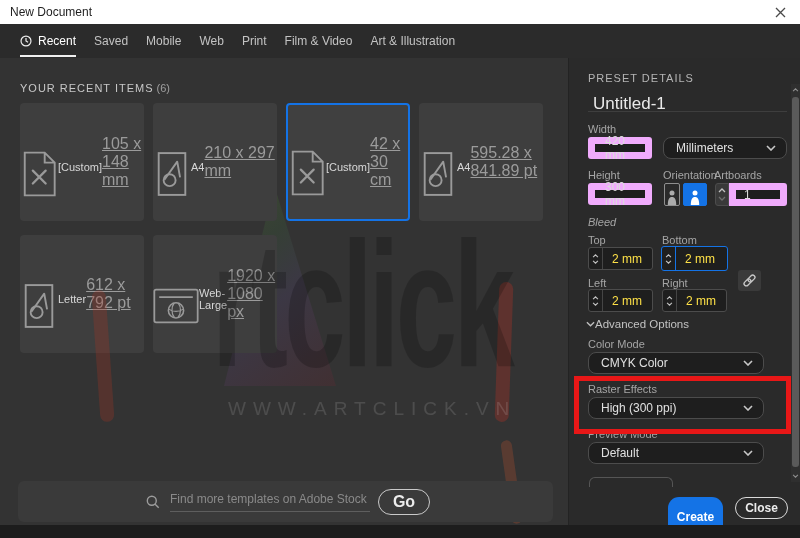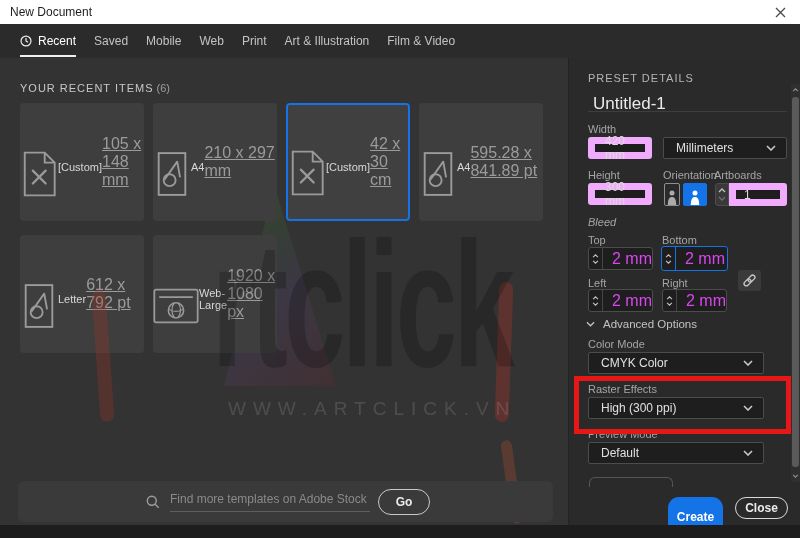--- a/index.html
+++ b/index.html
@@ -41,48 +41,48 @@
   .wm-streak { position:absolute; z-index:5; border-radius:8px; }
   .wm-streak-a { left:96px; top:232px; width:14px; height:132px; background:#a23426; opacity:0.30; transform:rotate(-4deg); }
   .wm-streak-b { left:497px; top:224px; width:14px; height:140px; background:#b03226; opacity:0.35; transform:rotate(2deg); }
   .wm-streak-c { left:506px; top:382px; width:11px; height:84px; background:#c05330; opacity:0.28; transform:rotate(-8deg); }
 
   
   .search-bar { position:absolute; left:18px; top:423px; width:535px; height:41px; background:#3a3a3a; border-radius:6px; display:flex; align-items:center; z-index:7; }
   .search-icon-wrap { margin-left:128px; display:flex; }
   .search-input { margin-left:10px; width:200px; background:transparent; border:none; outline:none; border-bottom:1px solid #5e5e5e; padding-bottom:5px; font-family:"Liberation Sans",sans-serif; font-size:12px; color:#cfcfcf; }
   .search-input::placeholder { color:#8a8a8a; }
-  .go-btn { margin-left:8px; width:52px; height:26px; border-radius:13px; border:1.5px solid #c9c9c9; background:transparent; color:#ececec; font-size:12px; font-weight:bold; display:flex; align-items:center; justify-content:center; cursor:pointer; }
+  .go-btn { margin-left:8px; width:52px; height:26px; border-radius:13px; border:1.5px solid #c9c9c9; background:transparent; color:#ececec; font-size:16px; font-weight:bold; display:flex; align-items:center; justify-content:center; cursor:pointer; }
 
   
   .panel { position:absolute; top:58px; right:0; width:232px; bottom:13px; background:#2a2a2a; border-left:1px solid #232323; z-index:8; }
   .p-abs { position:absolute; }
   .p-label { font-size:11px; color:#a5a5a5; }
   .p-heading { left:19px; top:14px; font-size:11px; letter-spacing:1px; color:#b5b5b5; }
   .p-name { left:24px; top:36px; font-size:17px; color:#e9e9e9; }
   .p-divider { left:19px; top:53px; width:199px; height:1px; background:#3e3e3e; }
 
   .field { background:#1e1e1e; border:7px solid #f0abfc; border-radius:3px; color:#dcdcdc; font-size:12px; display:flex; align-items:center; }
   .field .val { padding-left:10px; }
-  .dd { background:#1e1e1e; border:1px solid #4c4c4c; border-radius:2px; color:#e0e0e0; font-size:12px; display:flex; align-items:center; justify-content:space-between; padding:0 10px 0 12px; cursor:pointer; }
-
-  .stepfield { background:#1e1e1e; border:1px solid #4c4c4c; border-radius:3px; color:#d946ef; font-size:16px; display:flex; align-items:stretch; }
+  .dd { background:#1e1e1e; border:1px solid #4c4c4c; border-radius:8px; color:#e0e0e0; font-size:12px; display:flex; align-items:center; justify-content:space-between; padding:0 10px 0 12px; cursor:pointer; }
+
+  .stepfield { background:#1e1e1e; border:1px solid #4c4c4c; border-radius:3px; color:#fde047; font-size:12px; display:flex; align-items:stretch; }
   .stepfield--focus { border:1.5px solid #1473e6; }
   .step-col { width:14px; display:flex; flex-direction:column; align-items:center; justify-content:center; gap:2px; border-right:1px solid #454545; cursor:pointer; }
   .stepfield--focus .step-col { border-right:1px solid #1473e6; }
   .stepfield .val { display:flex; align-items:center; padding-left:9px; }
 
   .orient-box { border:1px solid #8f8f8f; border-radius:2px; background:transparent; display:flex; align-items:flex-end; justify-content:center; cursor:pointer; }
   .orient-box--active { border:1px solid #1473e6; background:#1473e6; }
 
   .stepper { background:#393939; border:1px solid #4c4c4c; border-radius:3px 0 0 3px; display:flex; flex-direction:column; align-items:center; justify-content:center; gap:3px; cursor:pointer; }
 
   .link-btn { background:#3a3a3a; border-radius:3px; display:flex; align-items:center; justify-content:center; cursor:pointer; }
 
-  .adv-row { left:17px; top:260px; display:flex; align-items:center; gap:8px; font-size:11.5px; color:#c2c2c2; cursor:pointer; }
+  .adv-row { left:17px; top:260px; display:flex; align-items:center; gap:0; font-size:11.5px; color:#c2c2c2; cursor:pointer; }
 
   .partial-btn { left:20px; top:419px; width:84px; height:10px; border:1px solid #555; border-bottom:none; border-radius:6px 6px 0 0; }
 
   .btn-create { left:99px; top:439px; width:55px; height:39px; background:#1473e6; border:none; border-radius:11px; color:#fff; font-size:12px; font-weight:bold; cursor:pointer; }
   .btn-close { left:166px; top:439px; width:53px; height:22px; background:transparent; border:1.5px solid #dadada; border-radius:11px; color:#ececec; font-size:12px; font-weight:bold; cursor:pointer; }
 
   .scrollbar { right:0; top:26px; width:9px; height:398px; background:#2f2f2f; display:flex; flex-direction:column; align-items:center; }
   .sb-thumb { position:absolute; top:13px; left:1px; width:7px; height:370px; background:#5a5a5a; border-radius:3px; cursor:pointer; }
   .sb-arrow { height:12px; display:flex; align-items:center; justify-content:center; cursor:pointer; }
   .sb-arrow--down { position:absolute; bottom:0; }
@@ -120,24 +120,24 @@
     <span class="tab">
         <span>Mobile</span>
       </span>
     <span class="tab">
         <span>Web</span>
       </span>
     <span class="tab">
         <span>Print</span>
       </span>
     <span class="tab">
+        <span>Film &amp; Video</span>
+      </span>
+    <span class="tab">
         <span>Art &amp; Illustration</span>
-      </span>
-    <span class="tab">
-        <span>Film &amp; Video</span>
       </span>
   </div>
 
   <div class="main">
 
     <div class="section-title">
       <span>YOUR RECENT ITEMS</span><span class="count">(6)</span>
     </div>
 
     <div class="wm wm-logo"></div>

